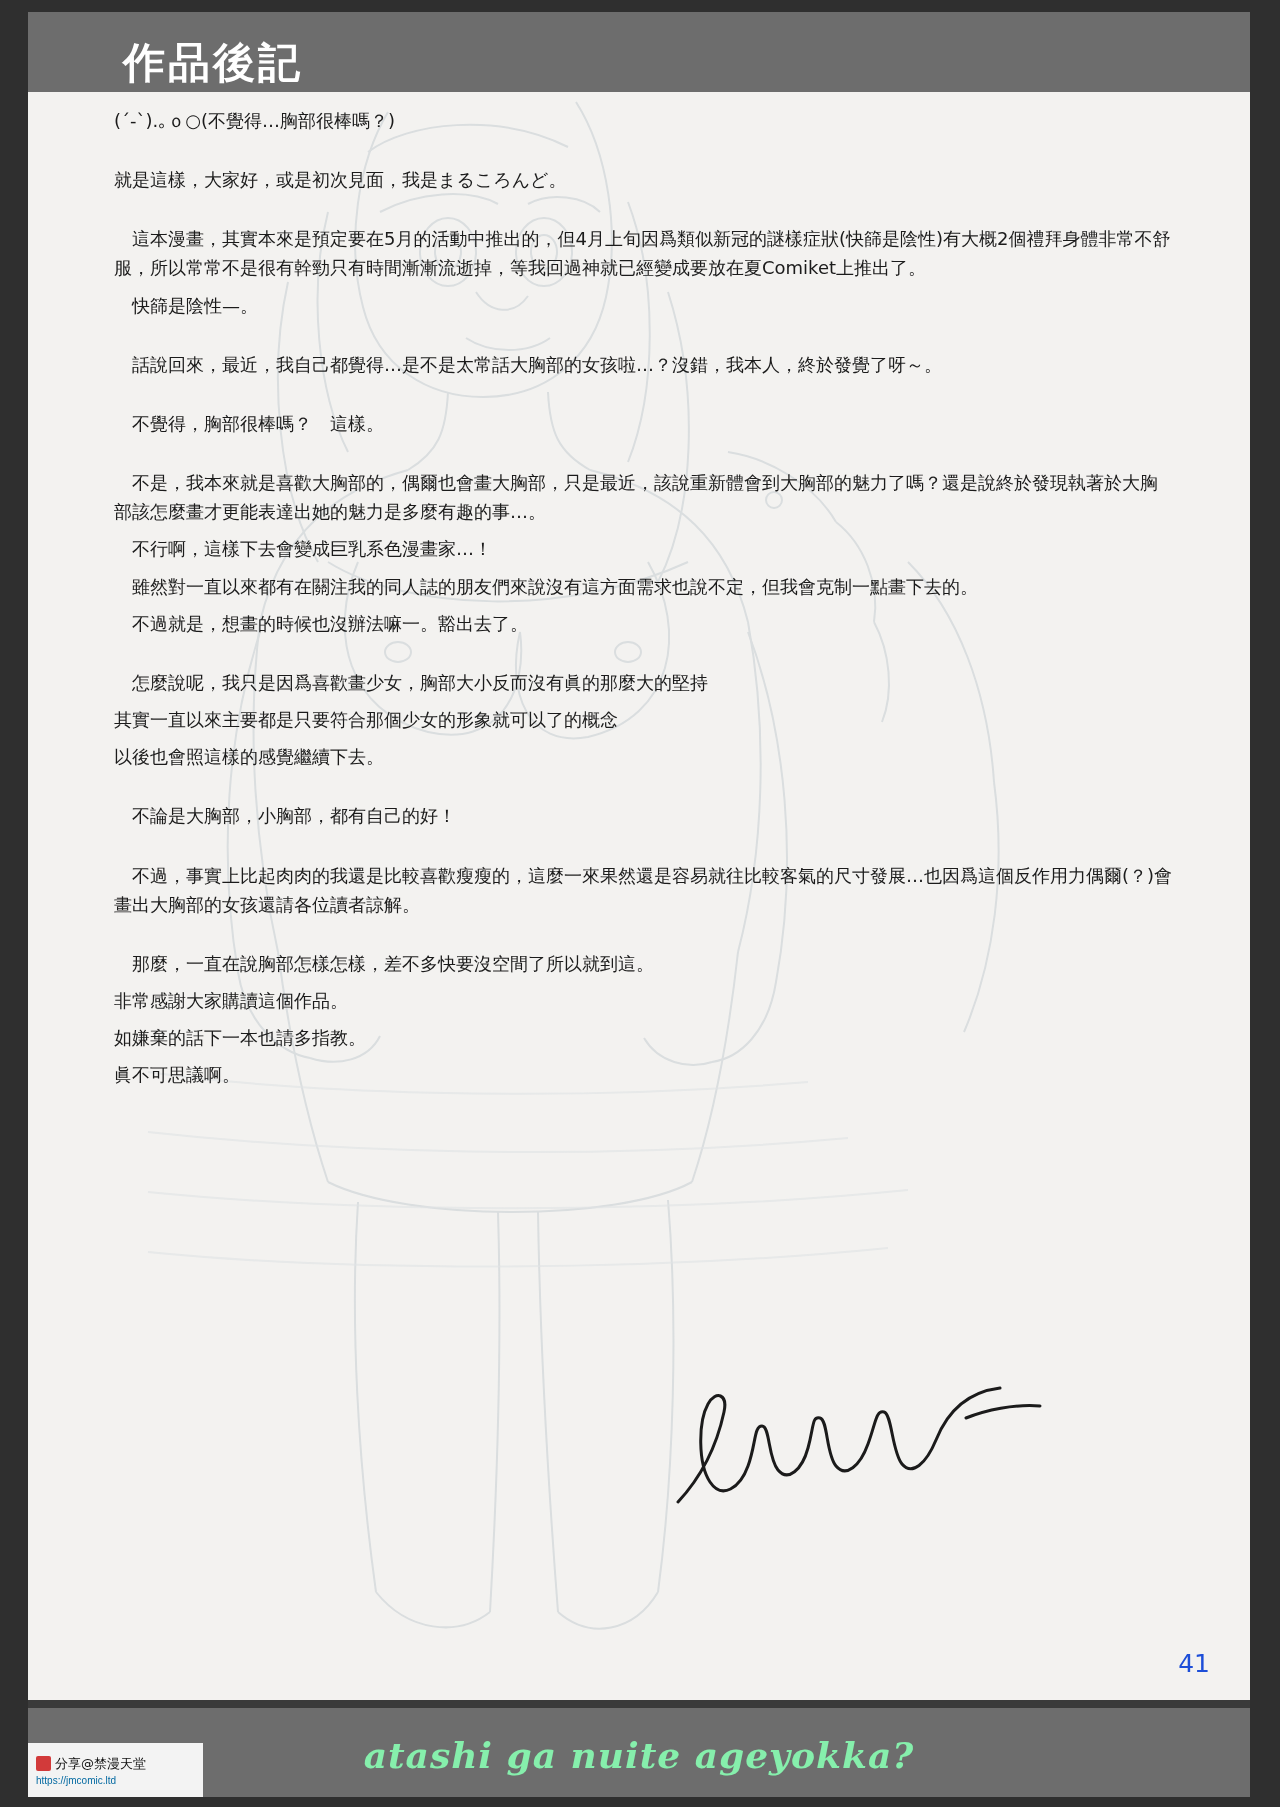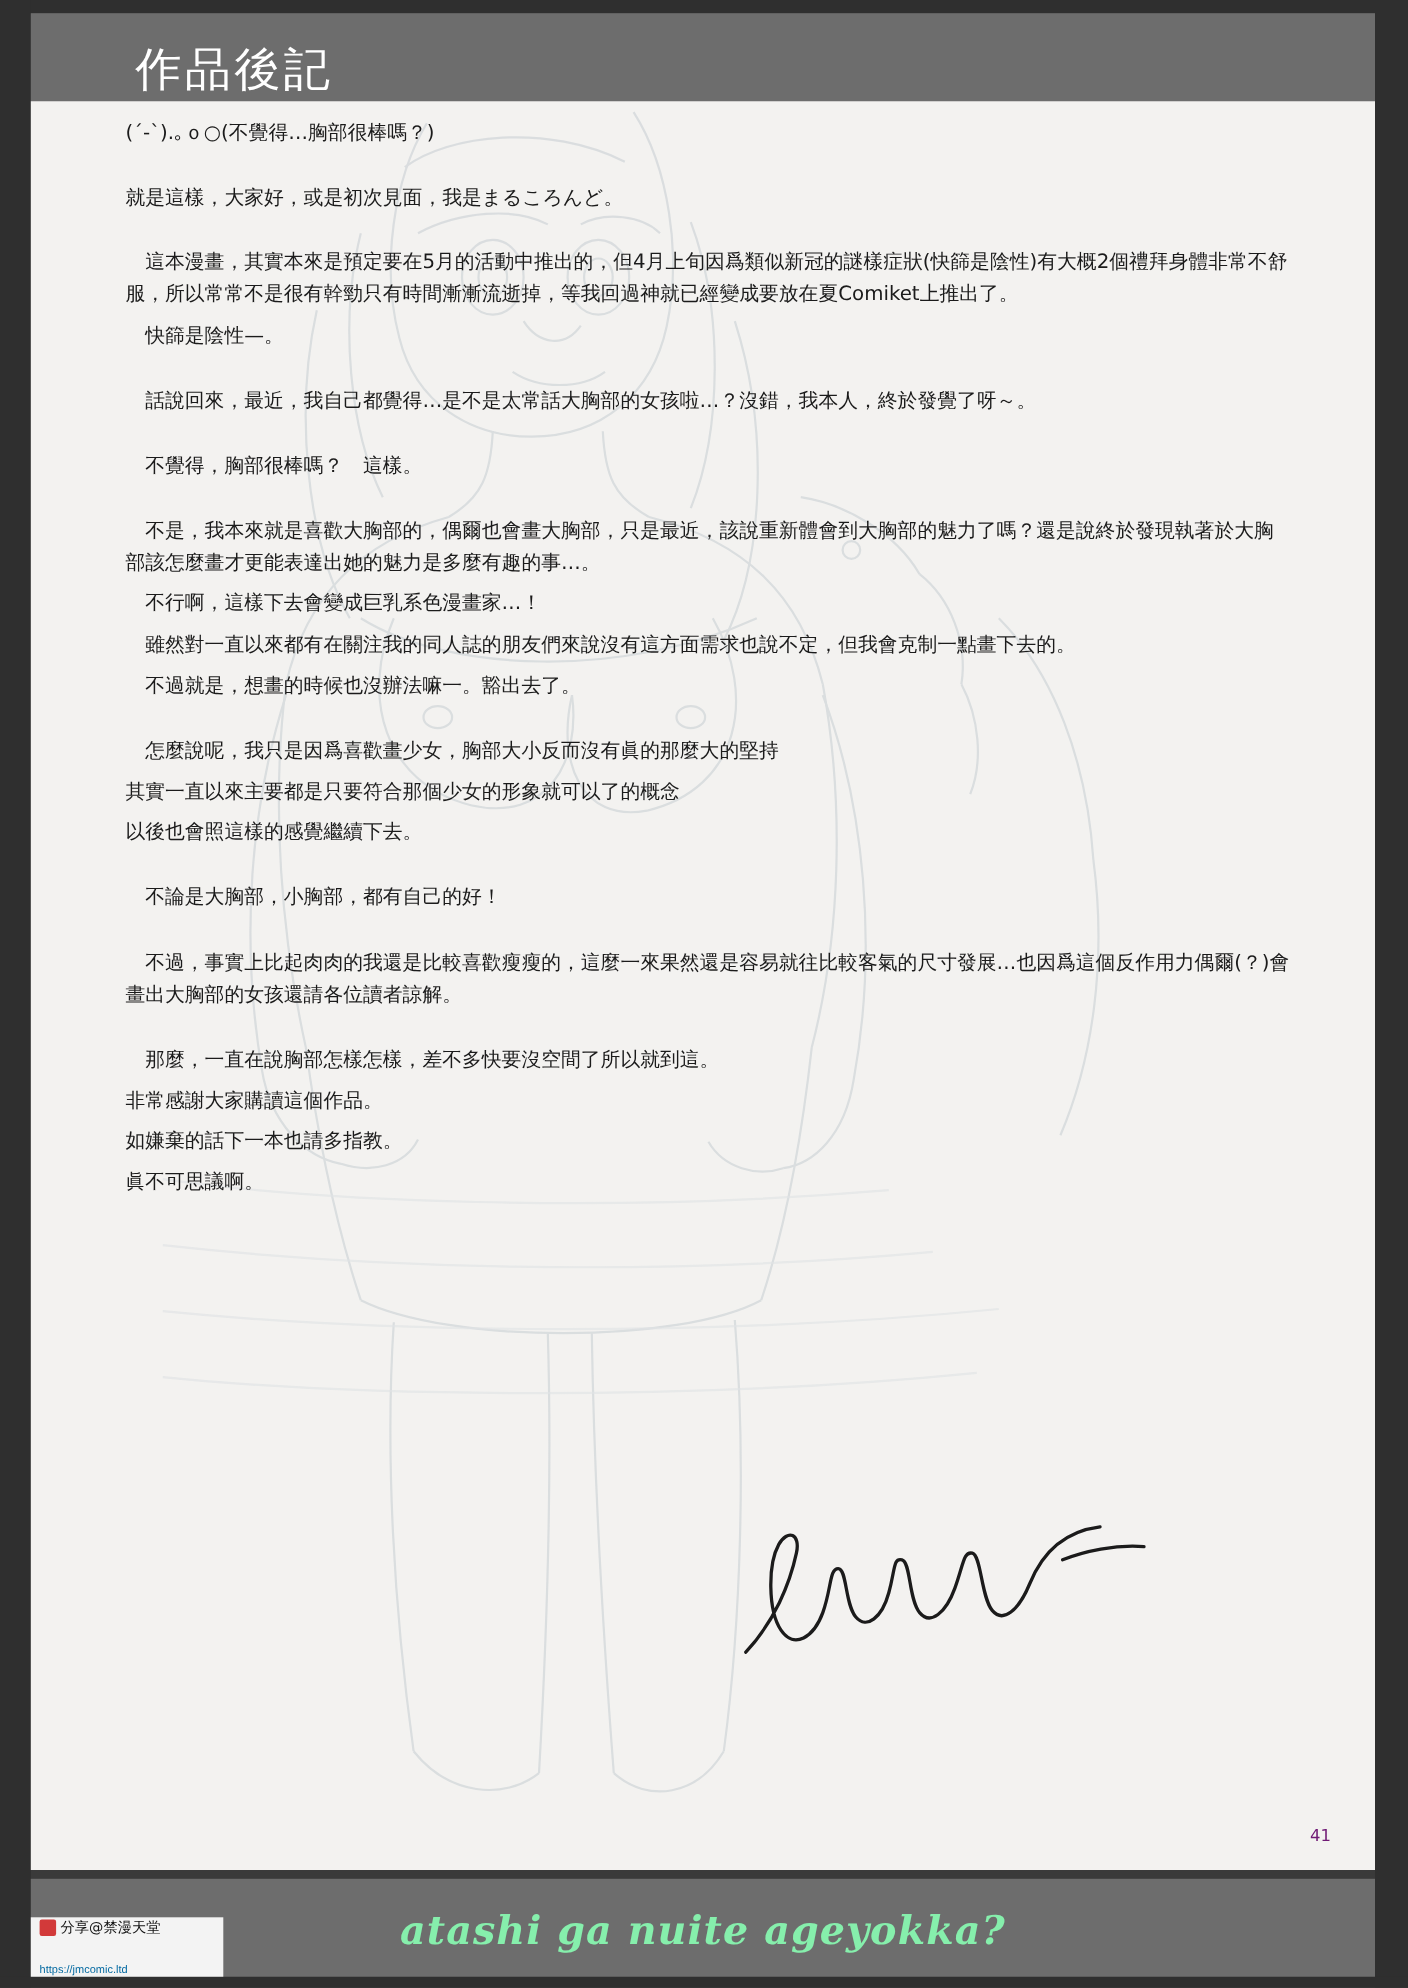--- a/index.html
+++ b/index.html
@@ -53,21 +53,21 @@
     top: 12px;
     width: 1222px;
     height: 80px;
     background: #6d6d6d;
   }
   .header-title {
     position: absolute;
     left: 95px;
     top: 23px;
     font-size: 42px;
-    font-weight: normal;
+    font-weight: bold;
     color: #ffffff;
     letter-spacing: 3px;
     font-family: "DejaVu Sans", "Liberation Sans", sans-serif;
   }
 
   
   .paper {
     position: absolute;
     left: 28px;
     top: 92px;
@@ -102,22 +102,22 @@
   }
   .para.gap {
     margin-top: 30px;
   }
 
   
   .page-number {
     position: absolute;
     right: 40px;
     bottom: 22px;
-    font-size: 15px;
-    color: #701a75;
+    font-size: 25px;
+    color: #1d4ed8;
     font-family: "DejaVu Sans", "Liberation Sans", sans-serif;
   }
 
   
   .signature {
     position: absolute;
     left: 620px;
     top: 1290px;
     width: 420px;
     height: 150px;
@@ -150,21 +150,21 @@
   
   .watermark {
     position: absolute;
     left: 28px;
     bottom: 10px;
     width: 175px;
     height: 54px;
     background: rgba(255,255,255,0.92);
     display: flex;
     flex-direction: column;
-    justify-content: space-between;
+    justify-content: center;
     padding-left: 8px;
     box-sizing: border-box;
   }
   .watermark-row {
     display: flex;
     align-items: center;
     gap: 4px;
     font-size: 13px;
     color: #111;
     font-family: "DejaVu Sans", "Liberation Sans", sans-serif;

